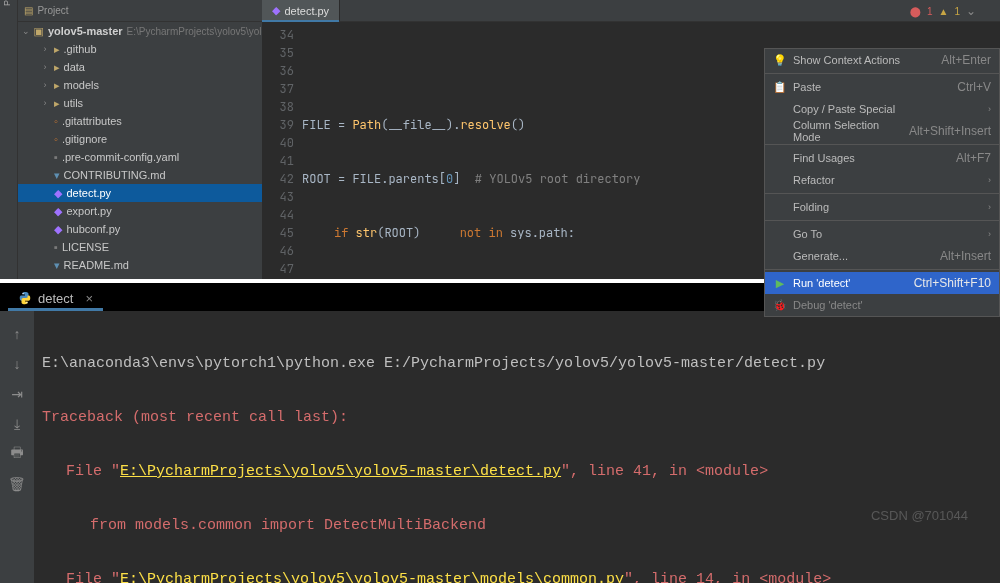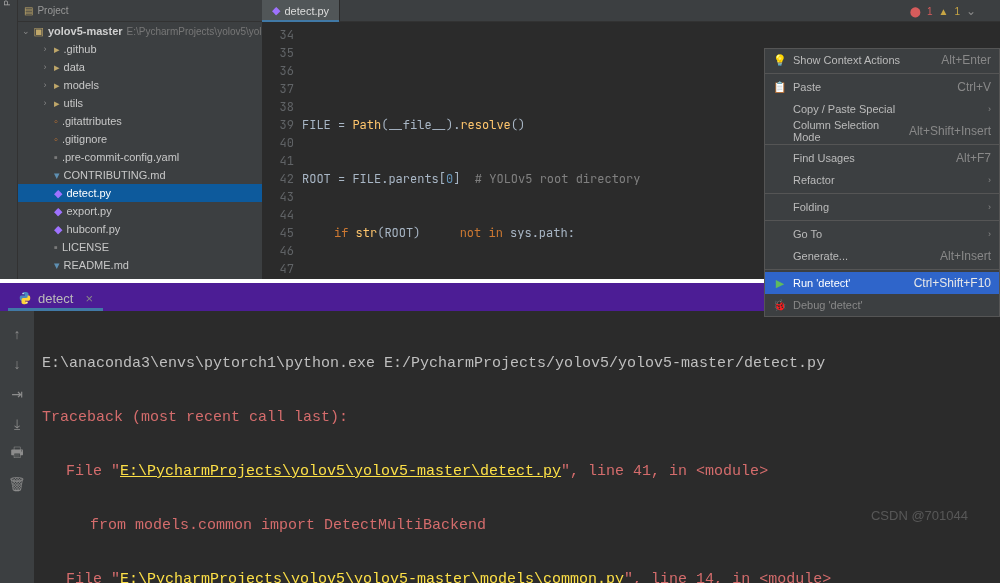--- a/index.html
+++ b/index.html
@@ -57,21 +57,21 @@
 .ctx .row .sc { color:#888; font-size:12px;}
 .ctx .row .ar { color:#888; font-size:9px;}
 .ctx .sep { height:1px; background:#555; margin:2px 0;}
 .ctx .row.hi { background:#2f65ca; color:#fff;}
 .ctx .row.hi .sc,.ctx .row.hi .ic{color:#e8e8e8;}
 .ctx .row.dbg { color:#888;}
 .ctx .row.dbg .ic{color:#6b9c6b;}
 
 
 .run-panel { height: 304px; background:#2b2b2b; border-top:4px solid #fff; display:flex; flex-direction:column;}
-.run-tabs { height:28px; background:#4c1d95; display:flex; align-items:flex-end; padding-left:8px;}
+.run-tabs { height:28px; background:#000000; display:flex; align-items:flex-end; padding-left:8px;}
 .rtab { display:flex; align-items:center; gap:6px; height:26px; padding:0 10px; font-size:13px; color:#bbb; position:relative;}
 .rtab .pyic{ width:14px;height:14px; display:inline-block;}
 .rtab.active::after{content:"";position:absolute;left:0;right:0;bottom:0;height:3px;background:#4179a6;}
 .rtab .cls{ color:#888; font-size:13px; margin-left:6px;}
 
 .run-body { flex:1; display:flex; overflow:hidden;}
 .run-tools { width:34px; background:#3c3f41; display:flex; flex-direction:column; align-items:center; gap:12px; padding-top:14px; color:#8c8c8c;}
 .run-tools .tool { width:18px; height:18px; display:flex; align-items:center; justify-content:center; font-size:14px;}
 .run-out { flex:1; padding:12px 8px 0 8px; font-family:Liberation Mono, monospace; font-size:15px; line-height:27px; color:#bfbfbf; white-space:pre; overflow:hidden;}
 .run-out .red{color:#d46c6c;}

